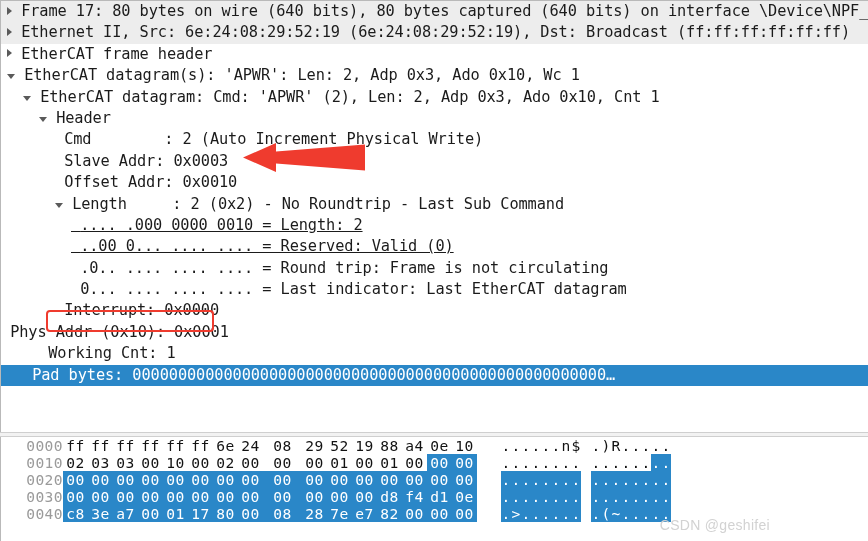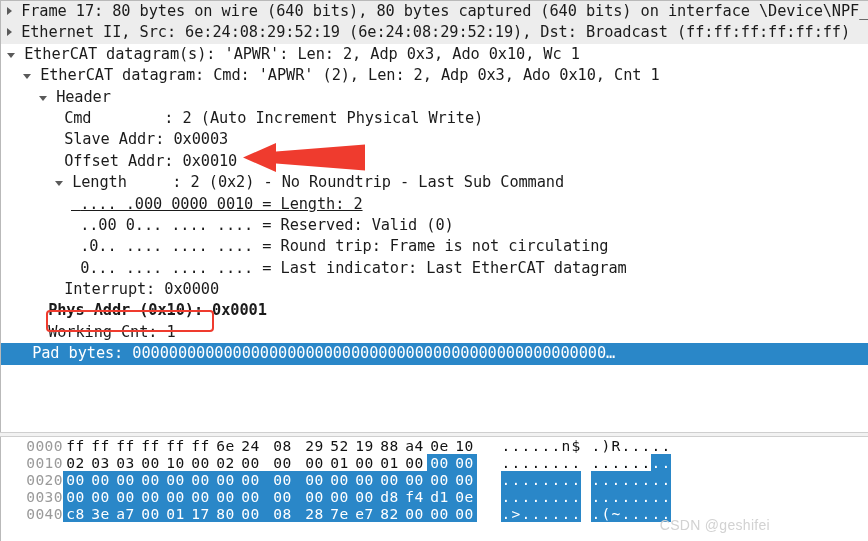--- a/index.html
+++ b/index.html
@@ -153,33 +153,34 @@
 </style>
 </head>
 <body>
 
 <div id="app">
 
   <div id="detail-pane">
     <div class="tree-rows" id="tree-rows">
         <div class="trow shade"><span class="twrap" style="padding-left: 6px;"><span class="tri closed"></span> <span class="tlabel">Frame 17: 80 bytes on wire (640 bits), 80 bytes captured (640 bits) on interface \Device\NPF_</span></span></div>
         <div class="trow shade"><span class="twrap" style="padding-left: 6px;"><span class="tri closed"></span> <span class="tlabel">Ethernet II, Src: 6e:24:08:29:52:19 (6e:24:08:29:52:19), Dst: Broadcast (ff:ff:ff:ff:ff:ff)</span></span></div>
+        <div class="trow"><span class="twrap" style="padding-left: 6px;"><span class="tri closed"></span> <span class="tlabel">EtherCAT frame header</span></span></div>
         <div class="trow"><span class="twrap" style="padding-left: 6px;"><span class="tri open"></span> <span class="tlabel">EtherCAT datagram(s): 'APWR': Len: 2, Adp 0x3, Ado 0x10, Wc 1</span></span></div>
         <div class="trow"><span class="twrap" style="padding-left: 22px;"><span class="tri open"></span> <span class="tlabel">EtherCAT datagram: Cmd: 'APWR' (2), Len: 2, Adp 0x3, Ado 0x10, Cnt 1</span></span></div>
         <div class="trow"><span class="twrap" style="padding-left: 38px;"><span class="tri open"></span> <span class="tlabel">Header</span></span></div>
         <div class="trow"><span class="twrap" style="padding-left: 54px;"><span class="tri none"></span> <span class="tlabel">Cmd        : 2 (Auto Increment Physical Write)</span></span></div>
         <div class="trow"><span class="twrap" style="padding-left: 54px;"><span class="tri none"></span> <span class="tlabel">Slave Addr: 0x0003</span></span></div>
         <div class="trow"><span class="twrap" style="padding-left: 54px;"><span class="tri none"></span> <span class="tlabel">Offset Addr: 0x0010</span></span></div>
         <div class="trow"><span class="twrap" style="padding-left: 54px;"><span class="tri open"></span> <span class="tlabel">Length     : 2 (0x2) - No Roundtrip - Last Sub Command</span></span></div>
         <div class="trow"><span class="twrap" style="padding-left: 70px; text-decoration: underline;"><span class="tri none"></span> <span class="tlabel">.... .000 0000 0010 = Length: 2</span></span></div>
-        <div class="trow"><span class="twrap" style="padding-left: 70px;"><span class="tri none"></span> <span class="tlabel">..00 0... .... .... = Reserved: Valid (0)</span></span></div>
+        <div class="trow"><span class="twrap" style="padding-left: 70px; text-decoration: underline;"><span class="tri none"></span> <span class="tlabel">..00 0... .... .... = Reserved: Valid (0)</span></span></div>
         <div class="trow"><span class="twrap" style="padding-left: 70px;"><span class="tri none"></span> <span class="tlabel">.0.. .... .... .... = Round trip: Frame is not circulating</span></span></div>
         <div class="trow"><span class="twrap" style="padding-left: 70px;"><span class="tri none"></span> <span class="tlabel">0... .... .... .... = Last indicator: Last EtherCAT datagram</span></span></div>
         <div class="trow"><span class="twrap" style="padding-left: 54px;"><span class="tri none"></span> <span class="tlabel">Interrupt: 0x0000</span></span></div>
-        <div class="trow"><span class="twrap" style="padding-left: 38px; font-weight: bold;"><span class="tri none"></span> <span class="tlabel">Phys Addr (0x10): 0x0001</span></span></div>
+        <div class="trow"><span class="twrap" style=""><span class="tri none"></span> <span class="tlabel">Phys Addr (0x10): 0x0001</span></span></div>
         <div class="trow"><span class="twrap" style="padding-left: 38px;"><span class="tri none"></span> <span class="tlabel">Working Cnt: 1</span></span></div>
         <div class="trow sel"><span class="twrap" style="padding-left: 22px;"><span class="tri none"></span> <span class="tlabel">Pad bytes: 0000000000000000000000000000000000000000000000000000…</span></span></div>
       </div>
   </div>
 
   <div id="pane-divider"></div>
 
   <div id="bytes-pane">
     <div id="hex-rows">
         <div class="hrow"><span class="hoff">0000</span><span class="hbytes"><span class="hb">ff</span><span class="hb">ff</span><span class="hb">ff</span><span class="hb">ff</span><span class="hb">ff</span><span class="hb">ff</span><span class="hb">6e</span><span class="hb">24</span><span class="hb sp">08</span><span class="hb">29</span><span class="hb">52</span><span class="hb">19</span><span class="hb">88</span><span class="hb">a4</span><span class="hb">0e</span><span class="hb">10</span></span><span class="hascii"><span class="ac">.</span><span class="ac">.</span><span class="ac">.</span><span class="ac">.</span><span class="ac">.</span><span class="ac">.</span><span class="ac">n</span><span class="ac">$</span><span class="ac gap"> </span><span class="ac">.</span><span class="ac">)</span><span class="ac">R</span><span class="ac">.</span><span class="ac">.</span><span class="ac">.</span><span class="ac">.</span><span class="ac">.</span></span></div>

